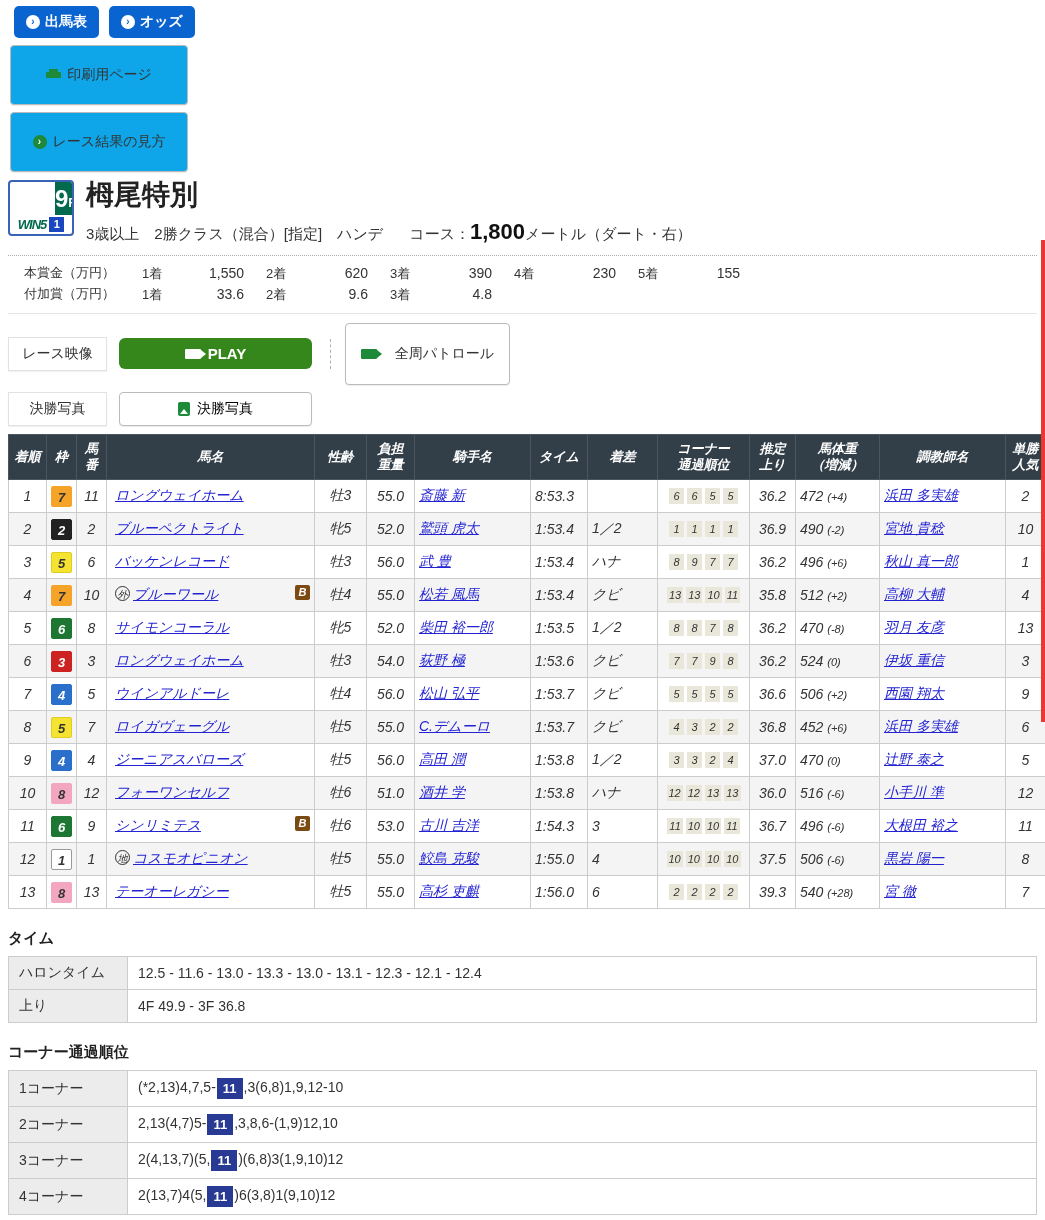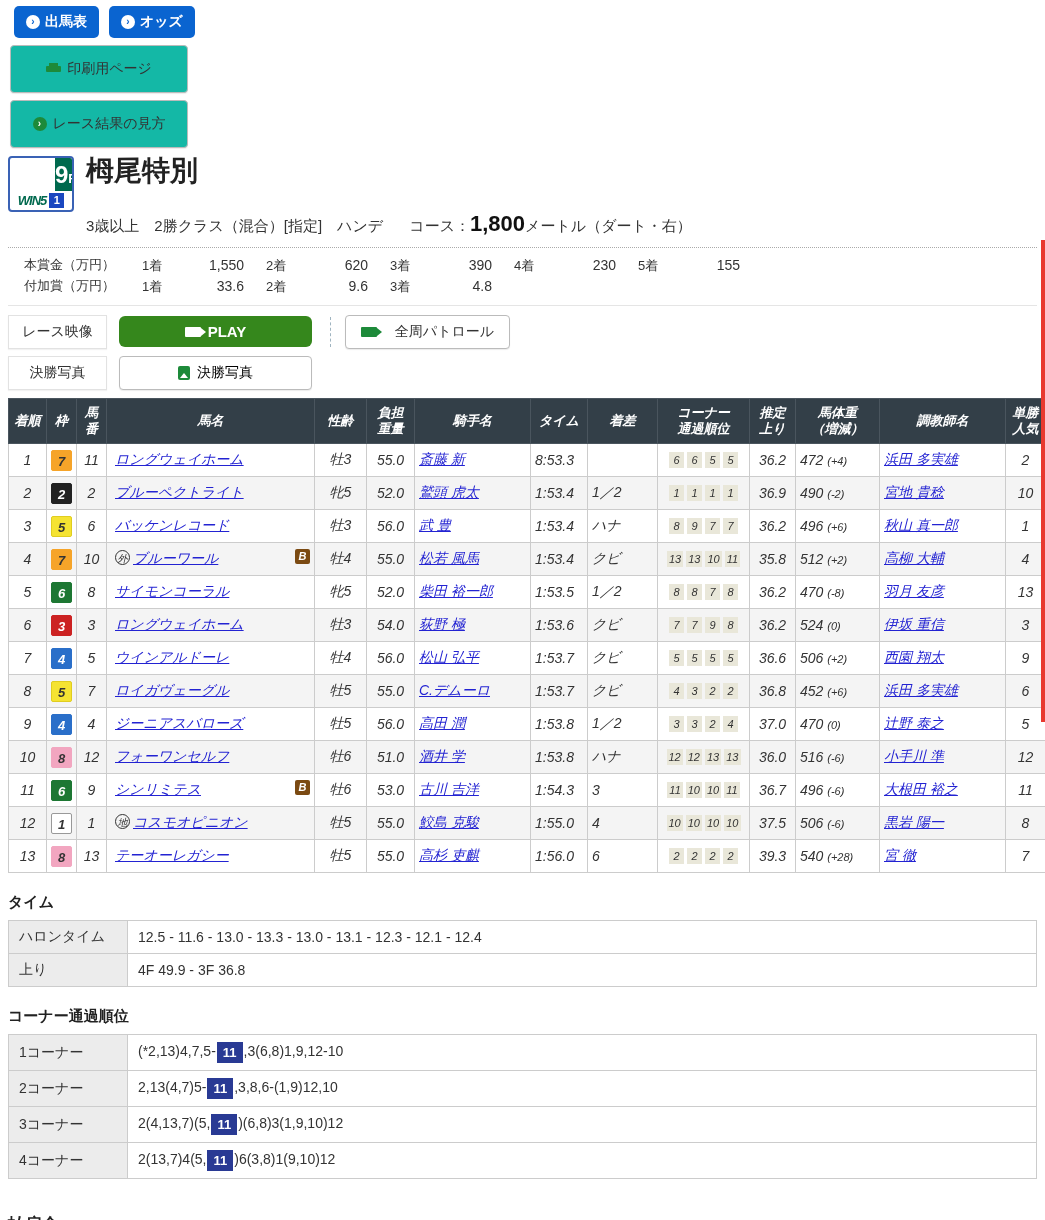--- a/index.html
+++ b/index.html
@@ -23,39 +23,39 @@
   .hdr-actions { width:180px; text-align:right; }
   .btn-blue {
     display:inline-flex; align-items:center; gap:5px; background:#0a64d0; color:#fff;
     font-weight:bold; font-size:14px; border:none; border-radius:5px; padding:7px 12px;
     cursor:pointer; margin-left:6px;
   }
   .circ-ico { width:14px; height:14px; border-radius:50%; background:#fff; color:#0a64d0;
     font-size:10px; line-height:14px; text-align:center; font-weight:bold; display:inline-block; }
   .circ-ico.grn { background:#1d8a3a; color:#fff; }
   .btn-white {
-    display:inline-flex; align-items:center; justify-content:center; gap:6px; background:#14b8a6;
-    color:#333; font-size:14px; border:1px solid #bbb; border-radius:4px; padding:14px 10px;
+    display:inline-flex; align-items:center; justify-content:center; gap:6px; background:#0ea5e9;
+    color:#333; font-size:14px; border:1px solid #bbb; border-radius:4px; padding:20px 10px;
     cursor:pointer; margin-top:7px; width:178px; box-shadow:0 1px 1px rgba(0,0,0,.08);
   }
   .printer-ico { display:inline-block; width:15px; height:12px; position:relative; }
   .printer-ico:before { content:""; position:absolute; left:0; right:0; top:3px; height:6px; background:#1d8a3a; border-radius:1px; }
   .printer-ico:after { content:""; position:absolute; left:3px; right:3px; top:0; height:3px; background:#1d8a3a; }
 
   
   .raceblock { display:flex; margin-top:8px; align-items:flex-start; }
   .race-badge { border:2px solid #3a62b5; border-radius:4px; overflow:hidden; width:66px; flex:0 0 66px; }
   .race-num { background:#00694e; color:#fff; text-align:center; font-weight:bold; font-size:24px; padding:3px 0 2px;margin-left:45px; }
   .race-num .r { font-size:13px; }
   .win5 { background:#fff; display:flex; align-items:center; justify-content:center; gap:3px; padding:2px 0;border-radius:8px; }
   .win5-logo { color:#00694e; font-style:italic; font-weight:bold; font-size:13px; letter-spacing:-1px; }
   .win5-num { background:#1a47c0; color:#fff; font-size:11px; font-weight:bold; width:15px; height:15px; line-height:15px; text-align:center; display:inline-block; }
   .race-info { margin-left:12px; }
   .race-title { font-size:28px; font-weight:bold; color:#222; line-height:1.1; }
-  .race-cond { font-size:15px; margin-top:24px; color:#333; }
+  .race-cond { font-size:15px; margin-top:8px; color:#333; }
   .race-cond .course-val { font-size:22px; font-weight:bold; color:#111; }
   .race-cond .gap { display:inline-block; width:22px; }
 
   
   .prizes { margin-top:10px; border-top:1px dotted #aaa; padding:7px 0 8px; border-bottom:1px solid #e5e5e5; }
   .prize-row { display:flex; font-size:13px; line-height:1.5; }
   .prize-label { width:118px; flex:0 0 118px;margin-left:16px; }
   .pz { display:inline-block; }
   .pz-k { display:inline-block; width:38px; }
   .pz-v { display:inline-block; width:64px; text-align:right; font-size:14px; margin-right:22px; }
@@ -64,21 +64,21 @@
   .video-rows { margin-top:9px; }
   .vrow { display:flex; align-items:center; margin-bottom:7px; }
   .vlabel { width:99px; text-align:center; font-size:14px; background:#fff; border:1px solid #e2e2e2; padding:7px 0; box-shadow:0 1px 1px rgba(0,0,0,.05); }
   .btn-play { width:193px; margin-left:12px; background:#35871c; color:#fff; font-weight:bold; font-size:15px;
     border:none; border-radius:6px; padding:7px 0; display:flex; align-items:center; justify-content:center; gap:7px; cursor:pointer; }
   .cam-ico { display:inline-block; width:16px; height:10px; background:#fff; position:relative; border-radius:1px; }
   .cam-ico:after { content:""; position:absolute; right:-5px; top:1px; border-left:5px solid #fff; border-top:4px solid transparent; border-bottom:4px solid transparent; }
   .cam-ico.grn { background:#1d8a3a; } .cam-ico.grn:after { border-left-color:#1d8a3a; }
   .vsep { height:30px; border-left:1px dashed #9fb4c0; margin:0 14px 0 18px; }
   .btn-patrol { width:165px; background:#fff; border:1px solid #bbb; border-radius:4px; font-size:14px; color:#333;
-    padding:7px 0; display:flex; align-items:center; justify-content:center; gap:18px; cursor:pointer; box-shadow:0 1px 1px rgba(0,0,0,.08); }
+    padding:21px 0; display:flex; align-items:center; justify-content:center; gap:18px; cursor:pointer; box-shadow:0 1px 1px rgba(0,0,0,.08); }
   .btn-photo { width:193px; margin-left:12px; background:#fff; border:1px solid #bbb; border-radius:4px; font-size:14px;
     padding:7px 0; display:flex; align-items:center; justify-content:center; gap:7px; cursor:pointer; box-shadow:0 1px 1px rgba(0,0,0,.08); }
   .photo-ico { display:inline-block; width:12px; height:14px; background:#1d8a3a; border-radius:2px; position:relative; }
   .photo-ico:after { content:""; position:absolute; left:2px; bottom:2px; border-bottom:5px solid #fff; border-left:4px solid transparent; border-right:4px solid transparent; }
 
   
   table.results { border-collapse:collapse; width:1029px; margin-top:8px; table-layout:fixed;font-style:italic; }
   table.results th { background:#333f48; color:#fff; font-size:13px; font-weight:bold; border:1px solid #4a555e;
     padding:6px 2px; white-space:pre-line; line-height:1.25; }
   table.results td { border:1px solid #ccc; font-size:14px; padding:4px 4px; height:33px; }

